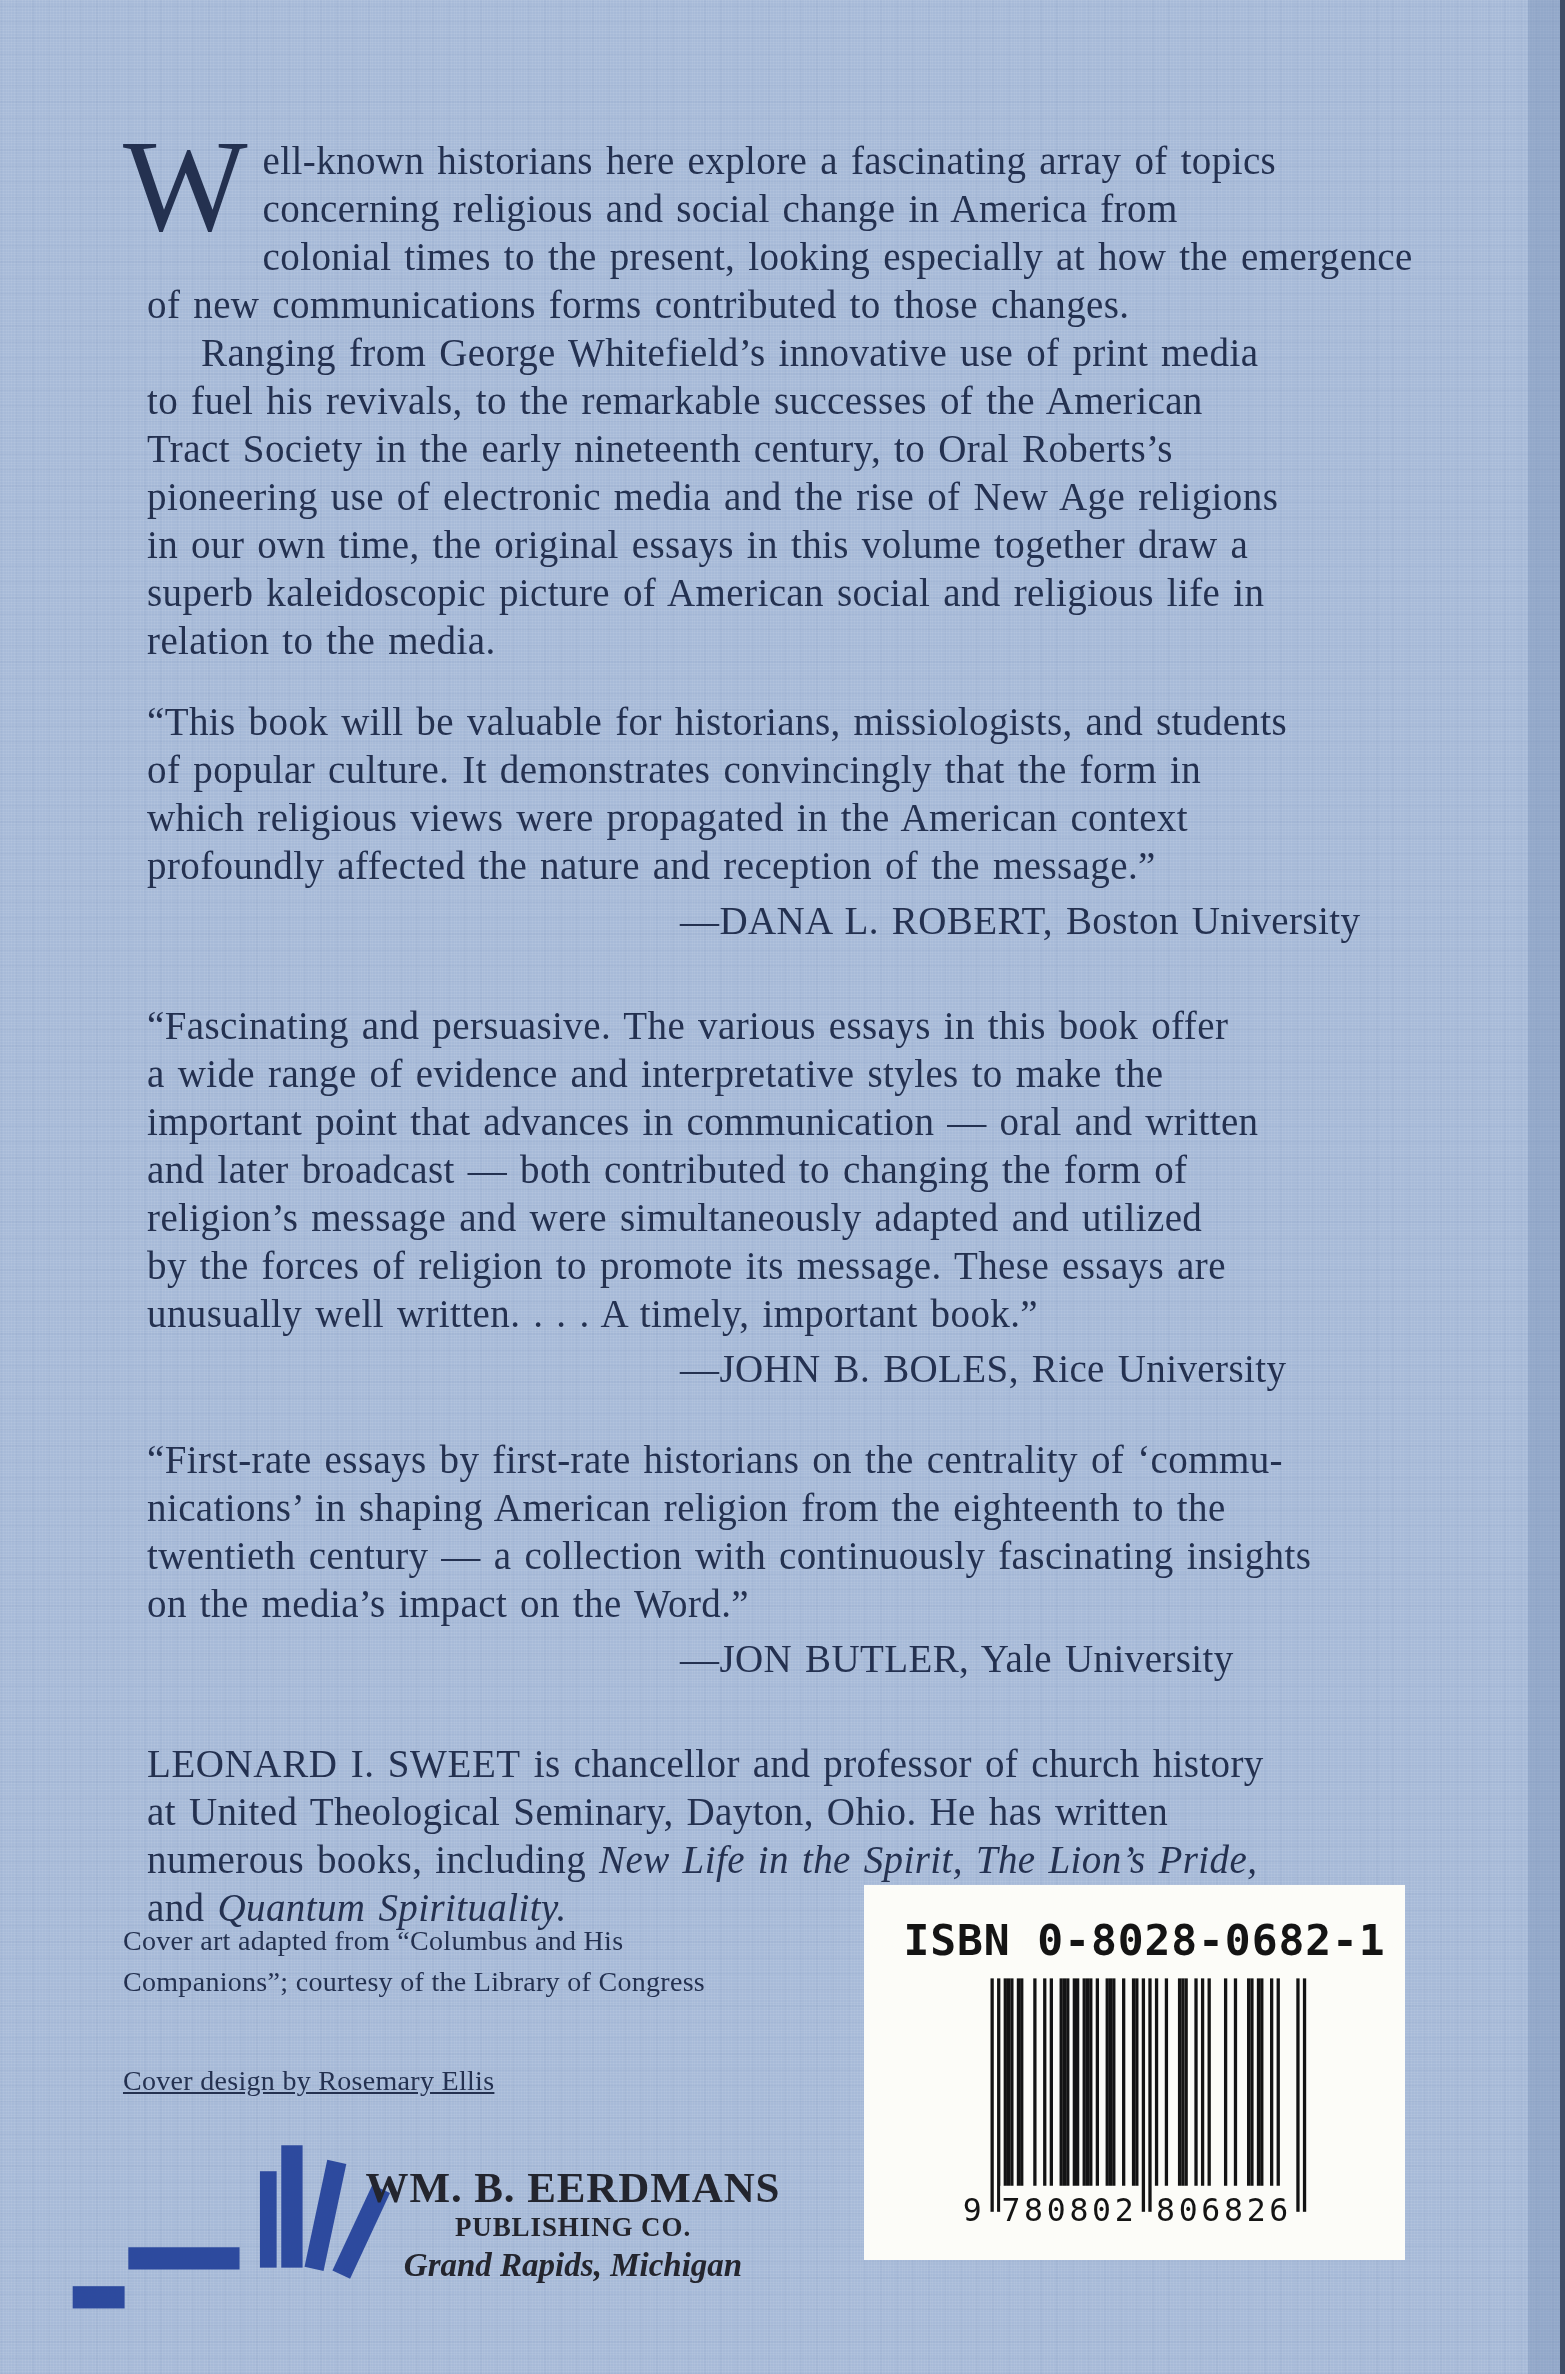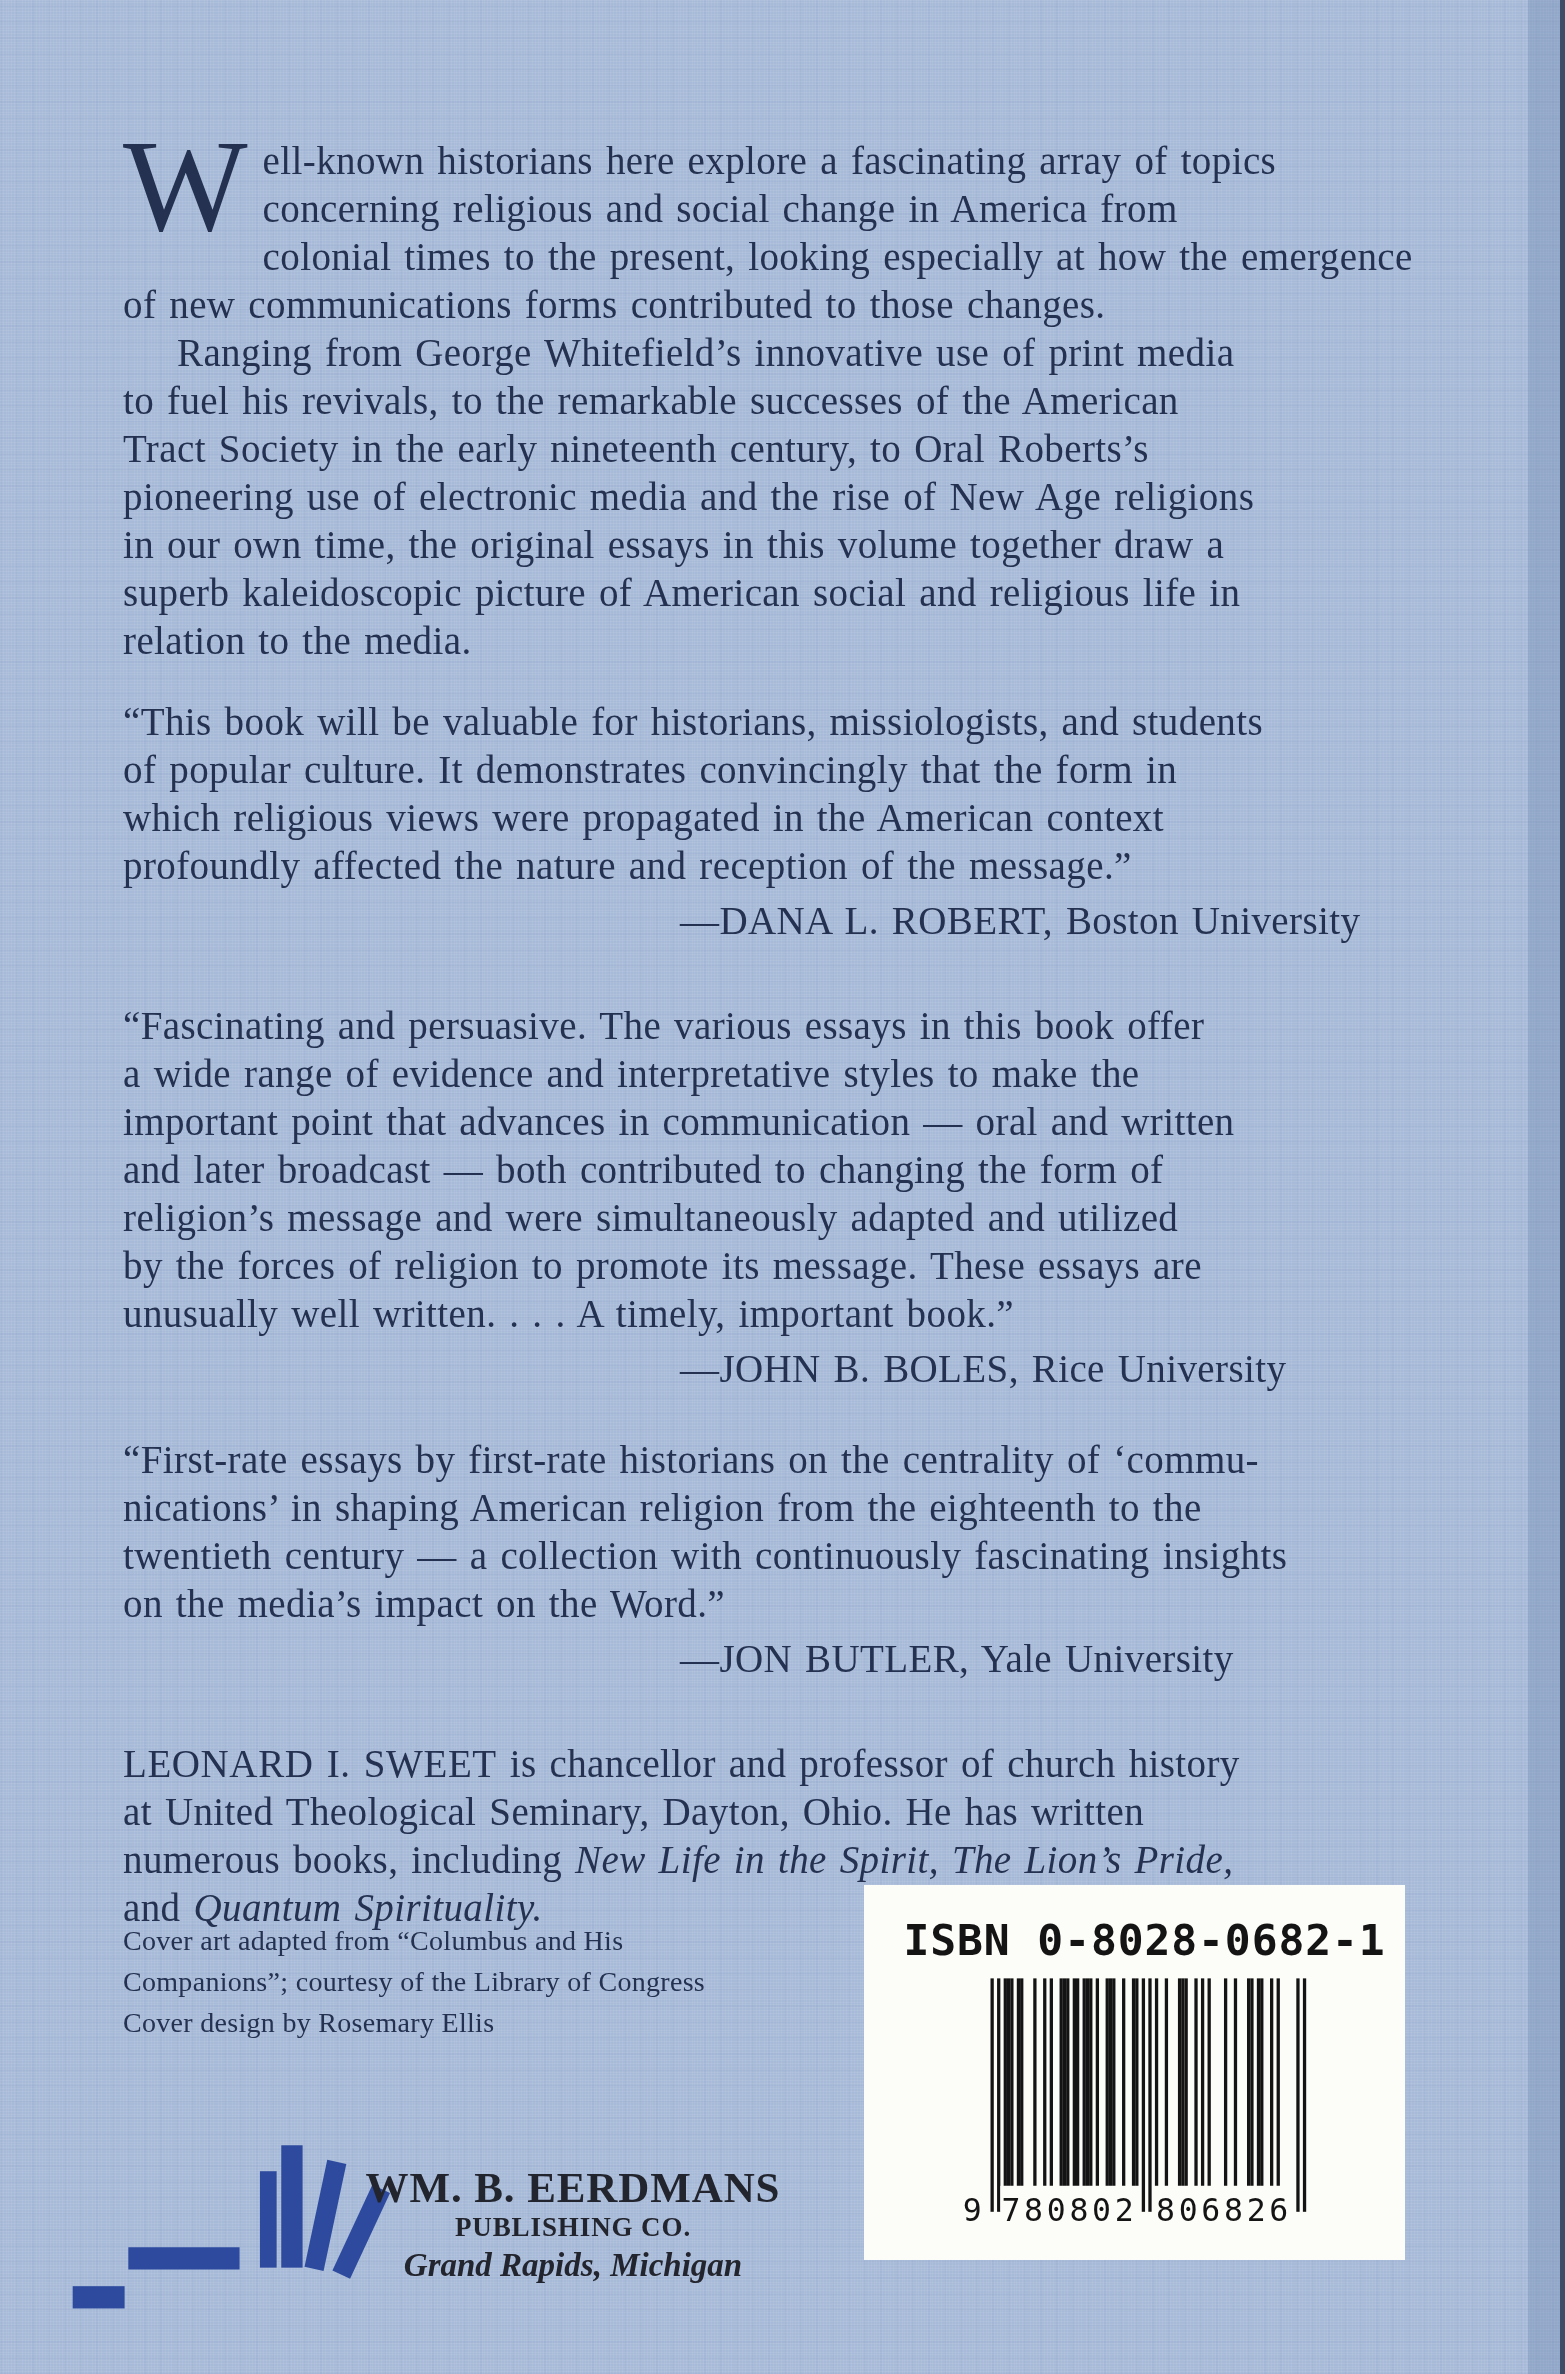--- a/index.html
+++ b/index.html
@@ -13,36 +13,36 @@
       repeating-linear-gradient(90deg, rgba(255,255,255,.06) 0 0.9px, rgba(0,0,0,0) 0.9px 2.8px),
       repeating-linear-gradient(0deg, rgba(90,115,160,.05) 0 1.9px, rgba(0,0,0,0) 1.9px 16px),
       repeating-linear-gradient(90deg, rgba(90,115,160,.05) 0 1.9px, rgba(0,0,0,0) 1.9px 16px);
     font-family:"Liberation Serif","DejaVu Serif",serif;
     color:#243150;
   }
   .edge-mid{position:absolute;top:0;right:5.6px;width:32px;height:2375px;background:rgba(110,135,175,.35);}
   .edge-dark{position:absolute;top:0;right:0;width:5.6px;height:2375px;background:#3f4c66;}
 
   .textblock{position:absolute;left:123px;width:1326px;}
-  .line{height:48px;line-height:48px;font-size:39px;white-space:nowrap;word-spacing:2.8px;letter-spacing:0.4px;}
+  .line{height:48px;line-height:48px;font-size:39px;white-space:nowrap;word-spacing:2.8px;letter-spacing:0.4px;margin-left:24px;}
   .line.indent{padding-left:54px;}
   .attr{height:48px;line-height:48px;font-size:39px;white-space:nowrap;word-spacing:2.8px;letter-spacing:0.4px;padding-left:557px;margin-top:7.4px;}
 
   .dropcap{
     float:left;
     font-size:132px;line-height:89px;height:95px;
     margin:3.7px 15px 0 0;
   }
 
   .bio b{font-weight:normal;letter-spacing:0.6px;}
   .bio i{font-style:italic;}
 
   .credits{position:absolute;left:123px;top:1920px;width:742px;}
   .credits .cline{height:41px;line-height:41px;font-size:28px;white-space:nowrap;letter-spacing:0.3px;}
-  .credits .design{}
+  .credits .design{margin-top:58px;text-decoration:underline;}
 
   .logo-icon{position:absolute;left:56px;top:2132px;}
   .logo-text{
     position:absolute;left:355px;top:2167px;width:436px;
     text-align:center;color:#23252e;
   }
   .logo-text .l1{font-size:43px;font-weight:bold;line-height:41px;letter-spacing:0.9px;white-space:nowrap;}
   .logo-text .l2{font-size:27px;font-weight:bold;line-height:39px;letter-spacing:0.9px;white-space:nowrap;}
   .logo-text .l3{font-size:33px;font-weight:bold;font-style:italic;line-height:37px;white-space:nowrap;}
 

